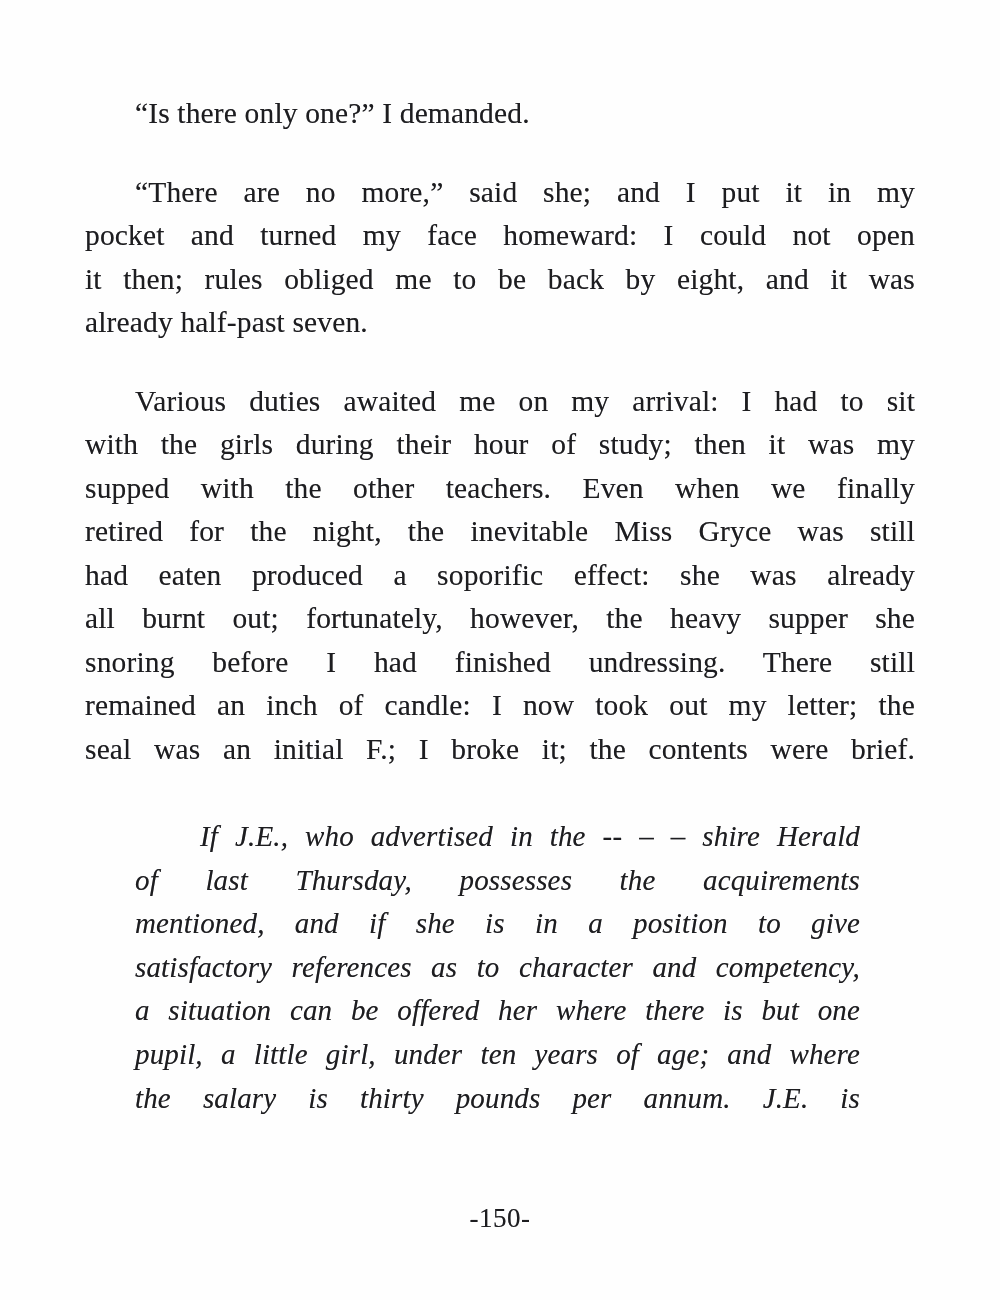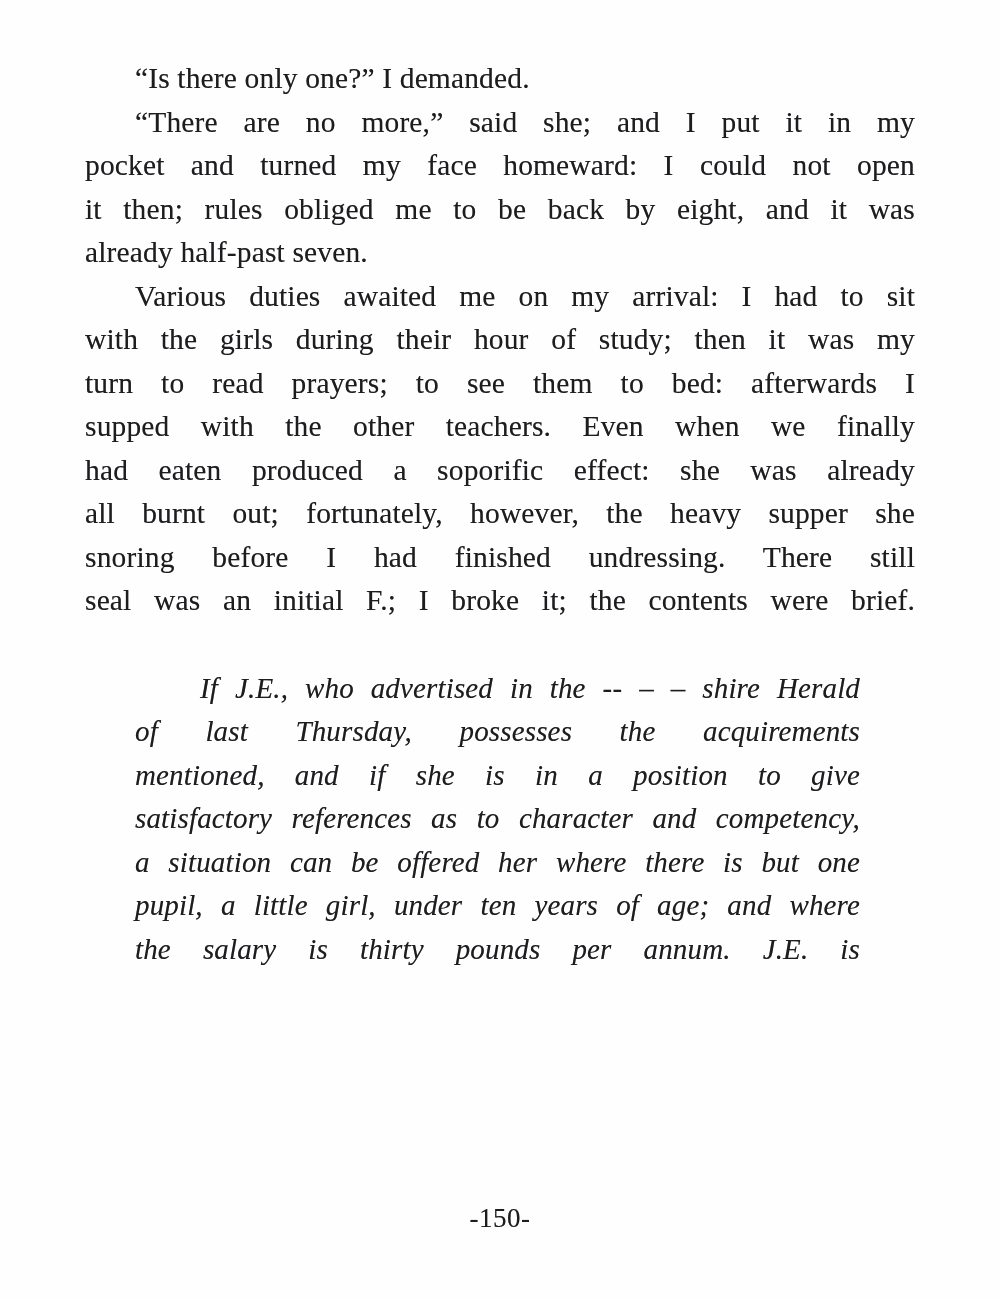--- a/index.html
+++ b/index.html
@@ -30,20 +30,21 @@
     white-space: normal;
     text-align: justify;
     text-align-last: justify;
   }
   .line.no-just {
     text-align: left;
     text-align-last: left;
   }
   .para .line:first-child {
     text-indent: 50px;
+    margin-top: 35px;
   }
   .quote {
     margin: 44px 0 0 50px;
     width: 725px;
     font-style: italic;
   }
   .quote .line {
     font-size: 29px;
     line-height: 43.6px;
   }
@@ -74,25 +75,26 @@
   <p class="para">
     <span class="line" style="display:block">“There are no more,” said she; and I put it in my</span>
     <span class="line" style="display:block">pocket and turned my face homeward: I could not open</span>
     <span class="line" style="display:block">it then; rules obliged me to be back by eight, and it was</span>
     <span class="line no-just" style="display:block">already half-past seven.</span>
   </p>
 
   <p class="para">
     <span class="line" style="display:block">Various duties awaited me on my arrival: I had to sit</span>
     <span class="line" style="display:block">with the girls during their hour of study; then it was my</span>
-    <span class="line" style="display:block">turn to read prayers; to see them to bed: afterwards I</span>
     <span class="line" style="display:block">supped with the other teachers. Even when we finally</span>
+    <span class="line" style="display:block">retired for the night, the inevitable Miss Gryce was still</span>
     <span class="line" style="display:block">had eaten produced a soporific effect: she was already</span>
     <span class="line" style="display:block">all burnt out; fortunately, however, the heavy supper she</span>
     <span class="line" style="display:block">snoring before I had finished undressing. There still</span>
+    <span class="line" style="display:block">remained an inch of candle: I now took out my letter; the</span>
     <span class="line" style="display:block">seal was an initial F.; I broke it; the contents were brief.</span>
   </p>
 
   <blockquote class="quote">
     <span class="line" style="display:block">If J.E., who advertised in the -- – – shire Herald</span>
     <span class="line" style="display:block">of last Thursday, possesses the acquirements</span>
     <span class="line" style="display:block">mentioned, and if she is in a position to give</span>
     <span class="line" style="display:block">satisfactory references as to character and competency,</span>
     <span class="line" style="display:block">a situation can be offered her where there is but one</span>
     <span class="line" style="display:block">pupil, a little girl, under ten years of age; and where</span>

